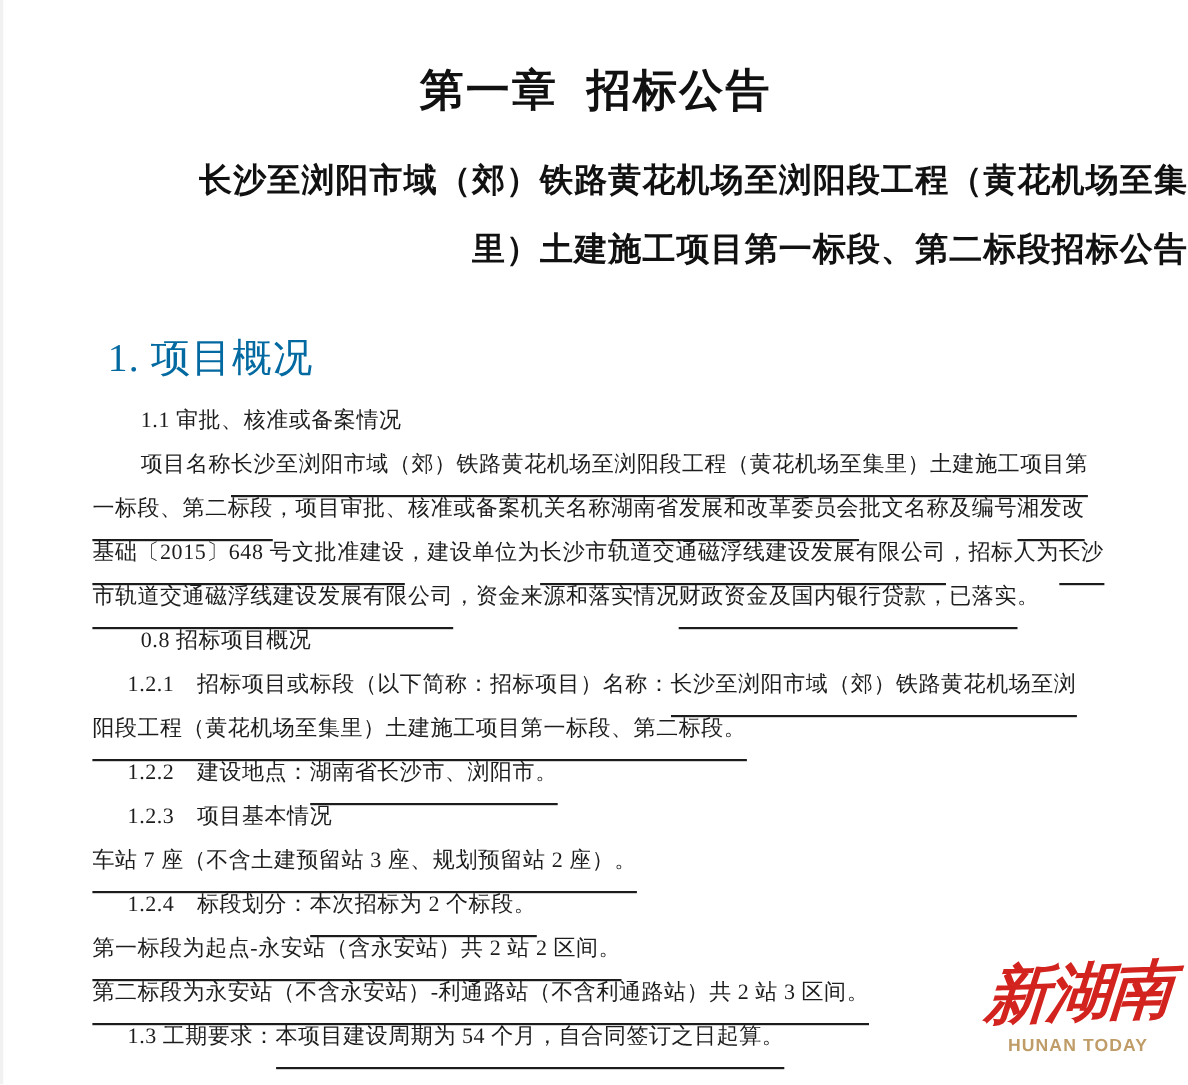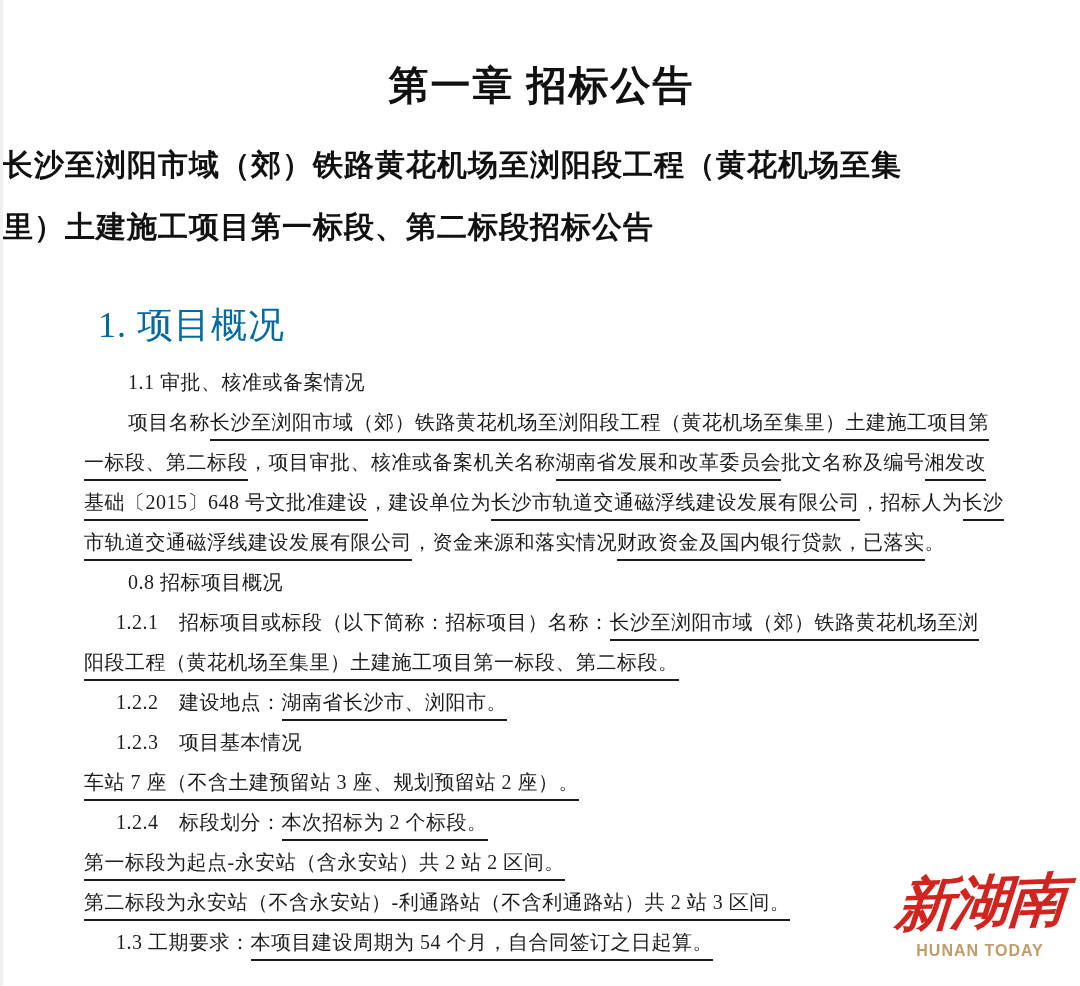--- a/index.html
+++ b/index.html
@@ -9,28 +9,28 @@
     background:#ffffff;
     overflow:hidden;
     font-family:"Liberation Serif","DejaVu Serif",serif;
     color:#1d1d1d;
     border-left:3px solid #f1f1f1;
     box-sizing:border-box;
   }
   .chapter-title{
     position:absolute;top:62px;left:0;right:0;
     text-align:center;
-    font-family:Liberation Serif, serif;
+    font-family:Liberation Mono, monospace;
     font-weight:700;font-size:40px;line-height:1.2;
     color:#111;
     letter-spacing:2px;
   }
   .doc-title-line{
     position:absolute;left:0;right:0;
-    text-align:left;
+    text-align:right;
     font-family:"Liberation Sans","DejaVu Sans",sans-serif;
     font-weight:700;font-size:30px;line-height:1.25;
     color:#111;
     letter-spacing:1px;
   }
   #doc-title-1{top:146px;}
   #doc-title-2{top:208px;}
   .section-heading{
     position:absolute;top:302px;left:95px;
     font-size:36px;line-height:1.3;
@@ -45,21 +45,21 @@
     height:40px;line-height:40px;
     white-space:nowrap;
     color:#1d1d1d;
     letter-spacing:0.5px;
   }
   .i0{padding-left:0;}
   .i16{padding-left:32px;}
   .i22{padding-left:44px;}
   .u{
     border-bottom:2px solid #1c1c1c;
-    padding-bottom:6px;
+    padding-bottom:17px;
   }
   #logo{
     position:absolute;top:870px;right:4px;width:192px;
     text-align:center;
   }
   #logo-cn{
     font-family:"Liberation Serif","DejaVu Serif",serif;
     font-weight:900;
     font-style:italic;
     font-size:58px;line-height:66px;

